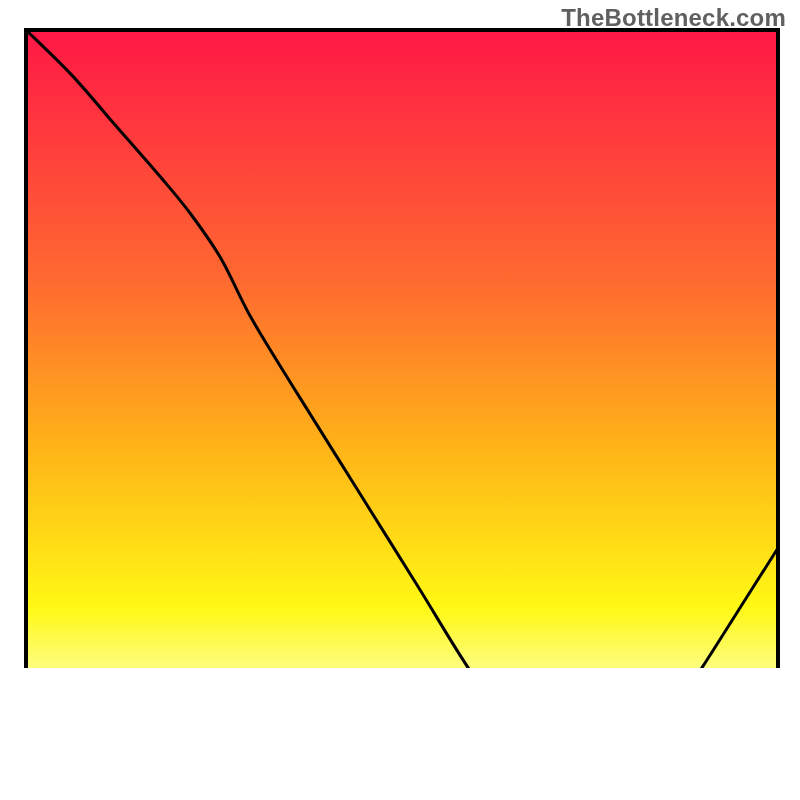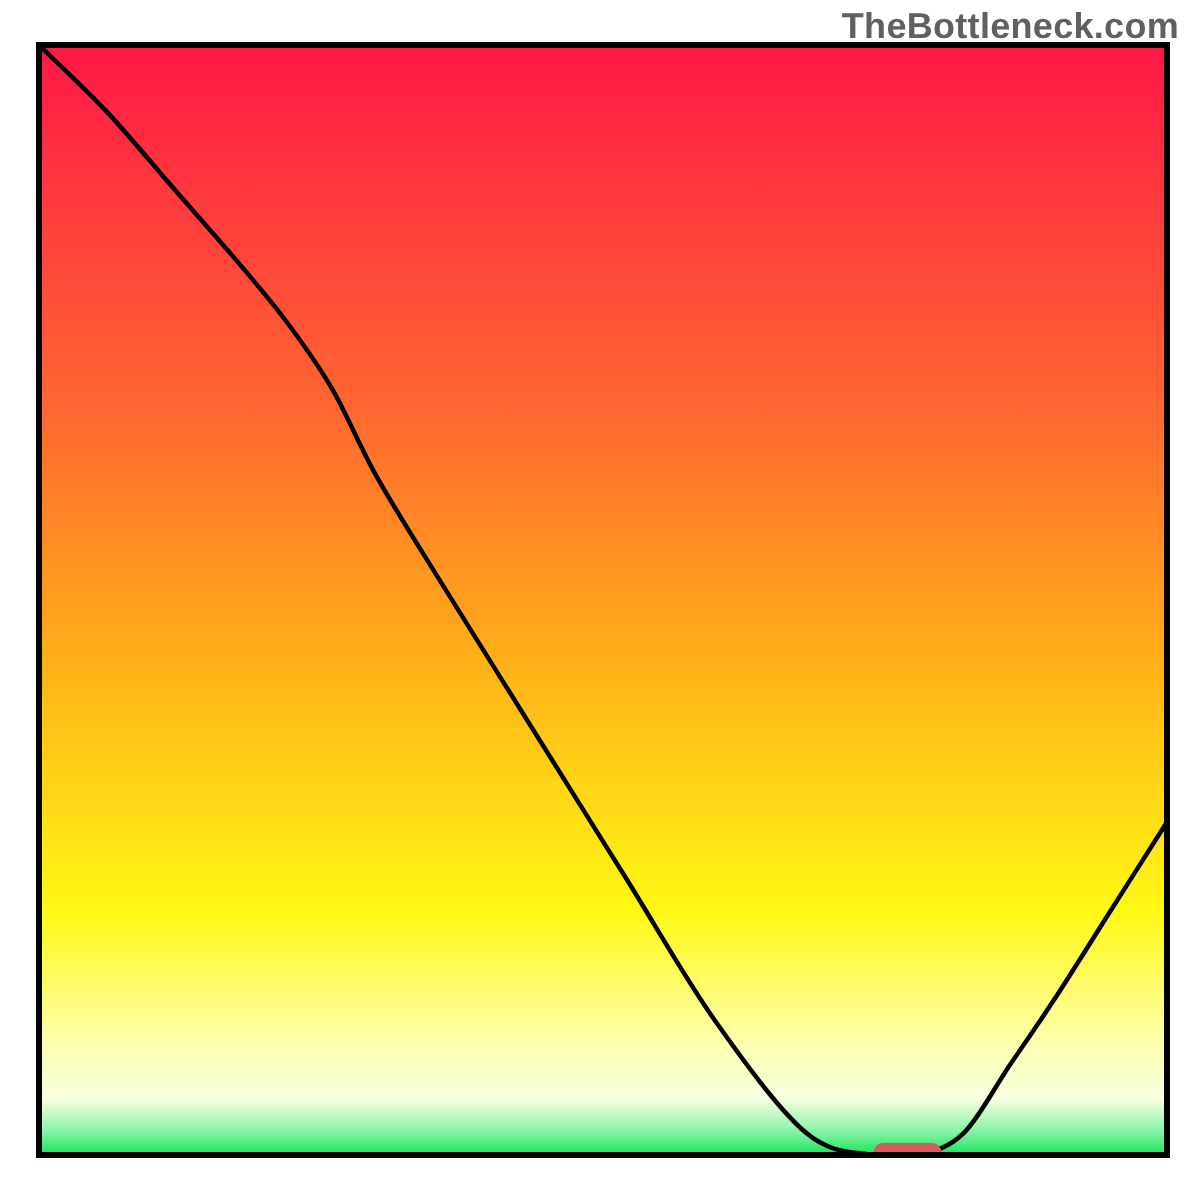--- a/index.html
+++ b/index.html
@@ -6,21 +6,21 @@
     margin: 0;
     padding: 0;
     width: 800px;
     height: 800px;
     background: #ffffff;
     font-family: Arial, Helvetica, sans-serif;
   }
   .canvas {
     position: relative;
     width: 800px;
-    height: 800px;
+    height: 668px;
     overflow: hidden;
   }
   .watermark {
     position: absolute;
     top: 4px;
     right: 14px;
     font-size: 24px;
     font-weight: bold;
     color: #606060;
     letter-spacing: 0.2px;

